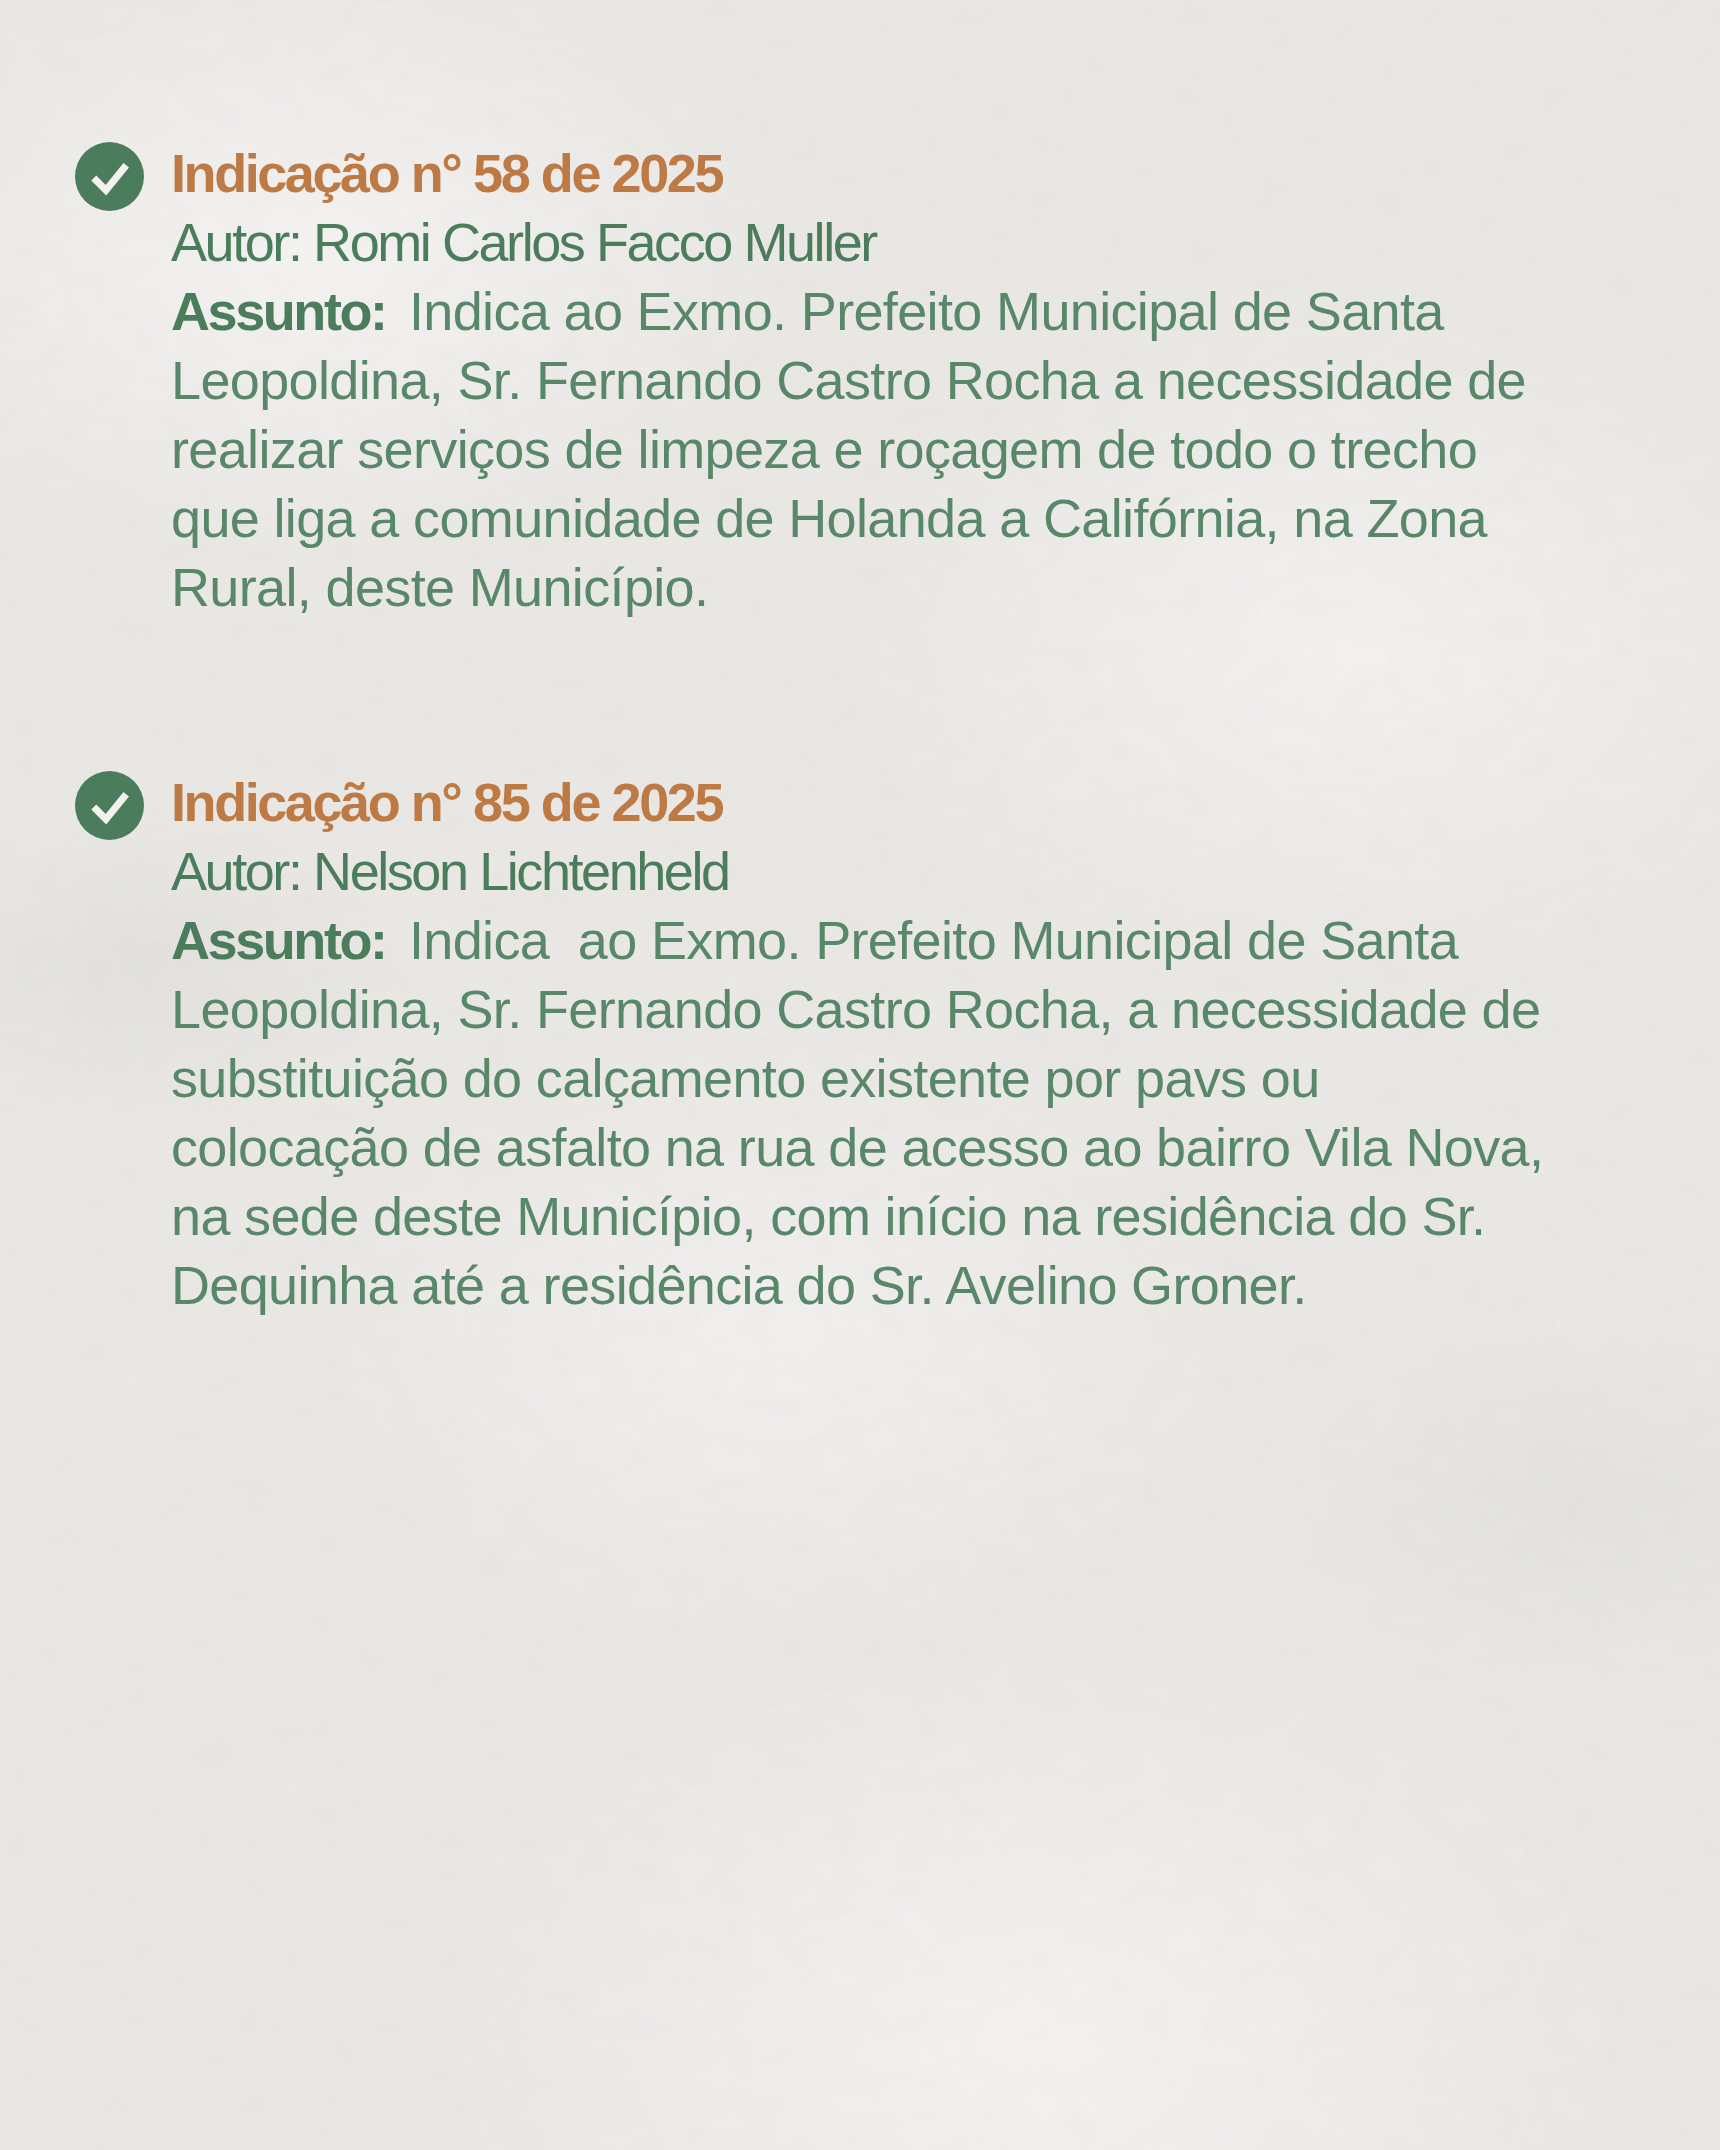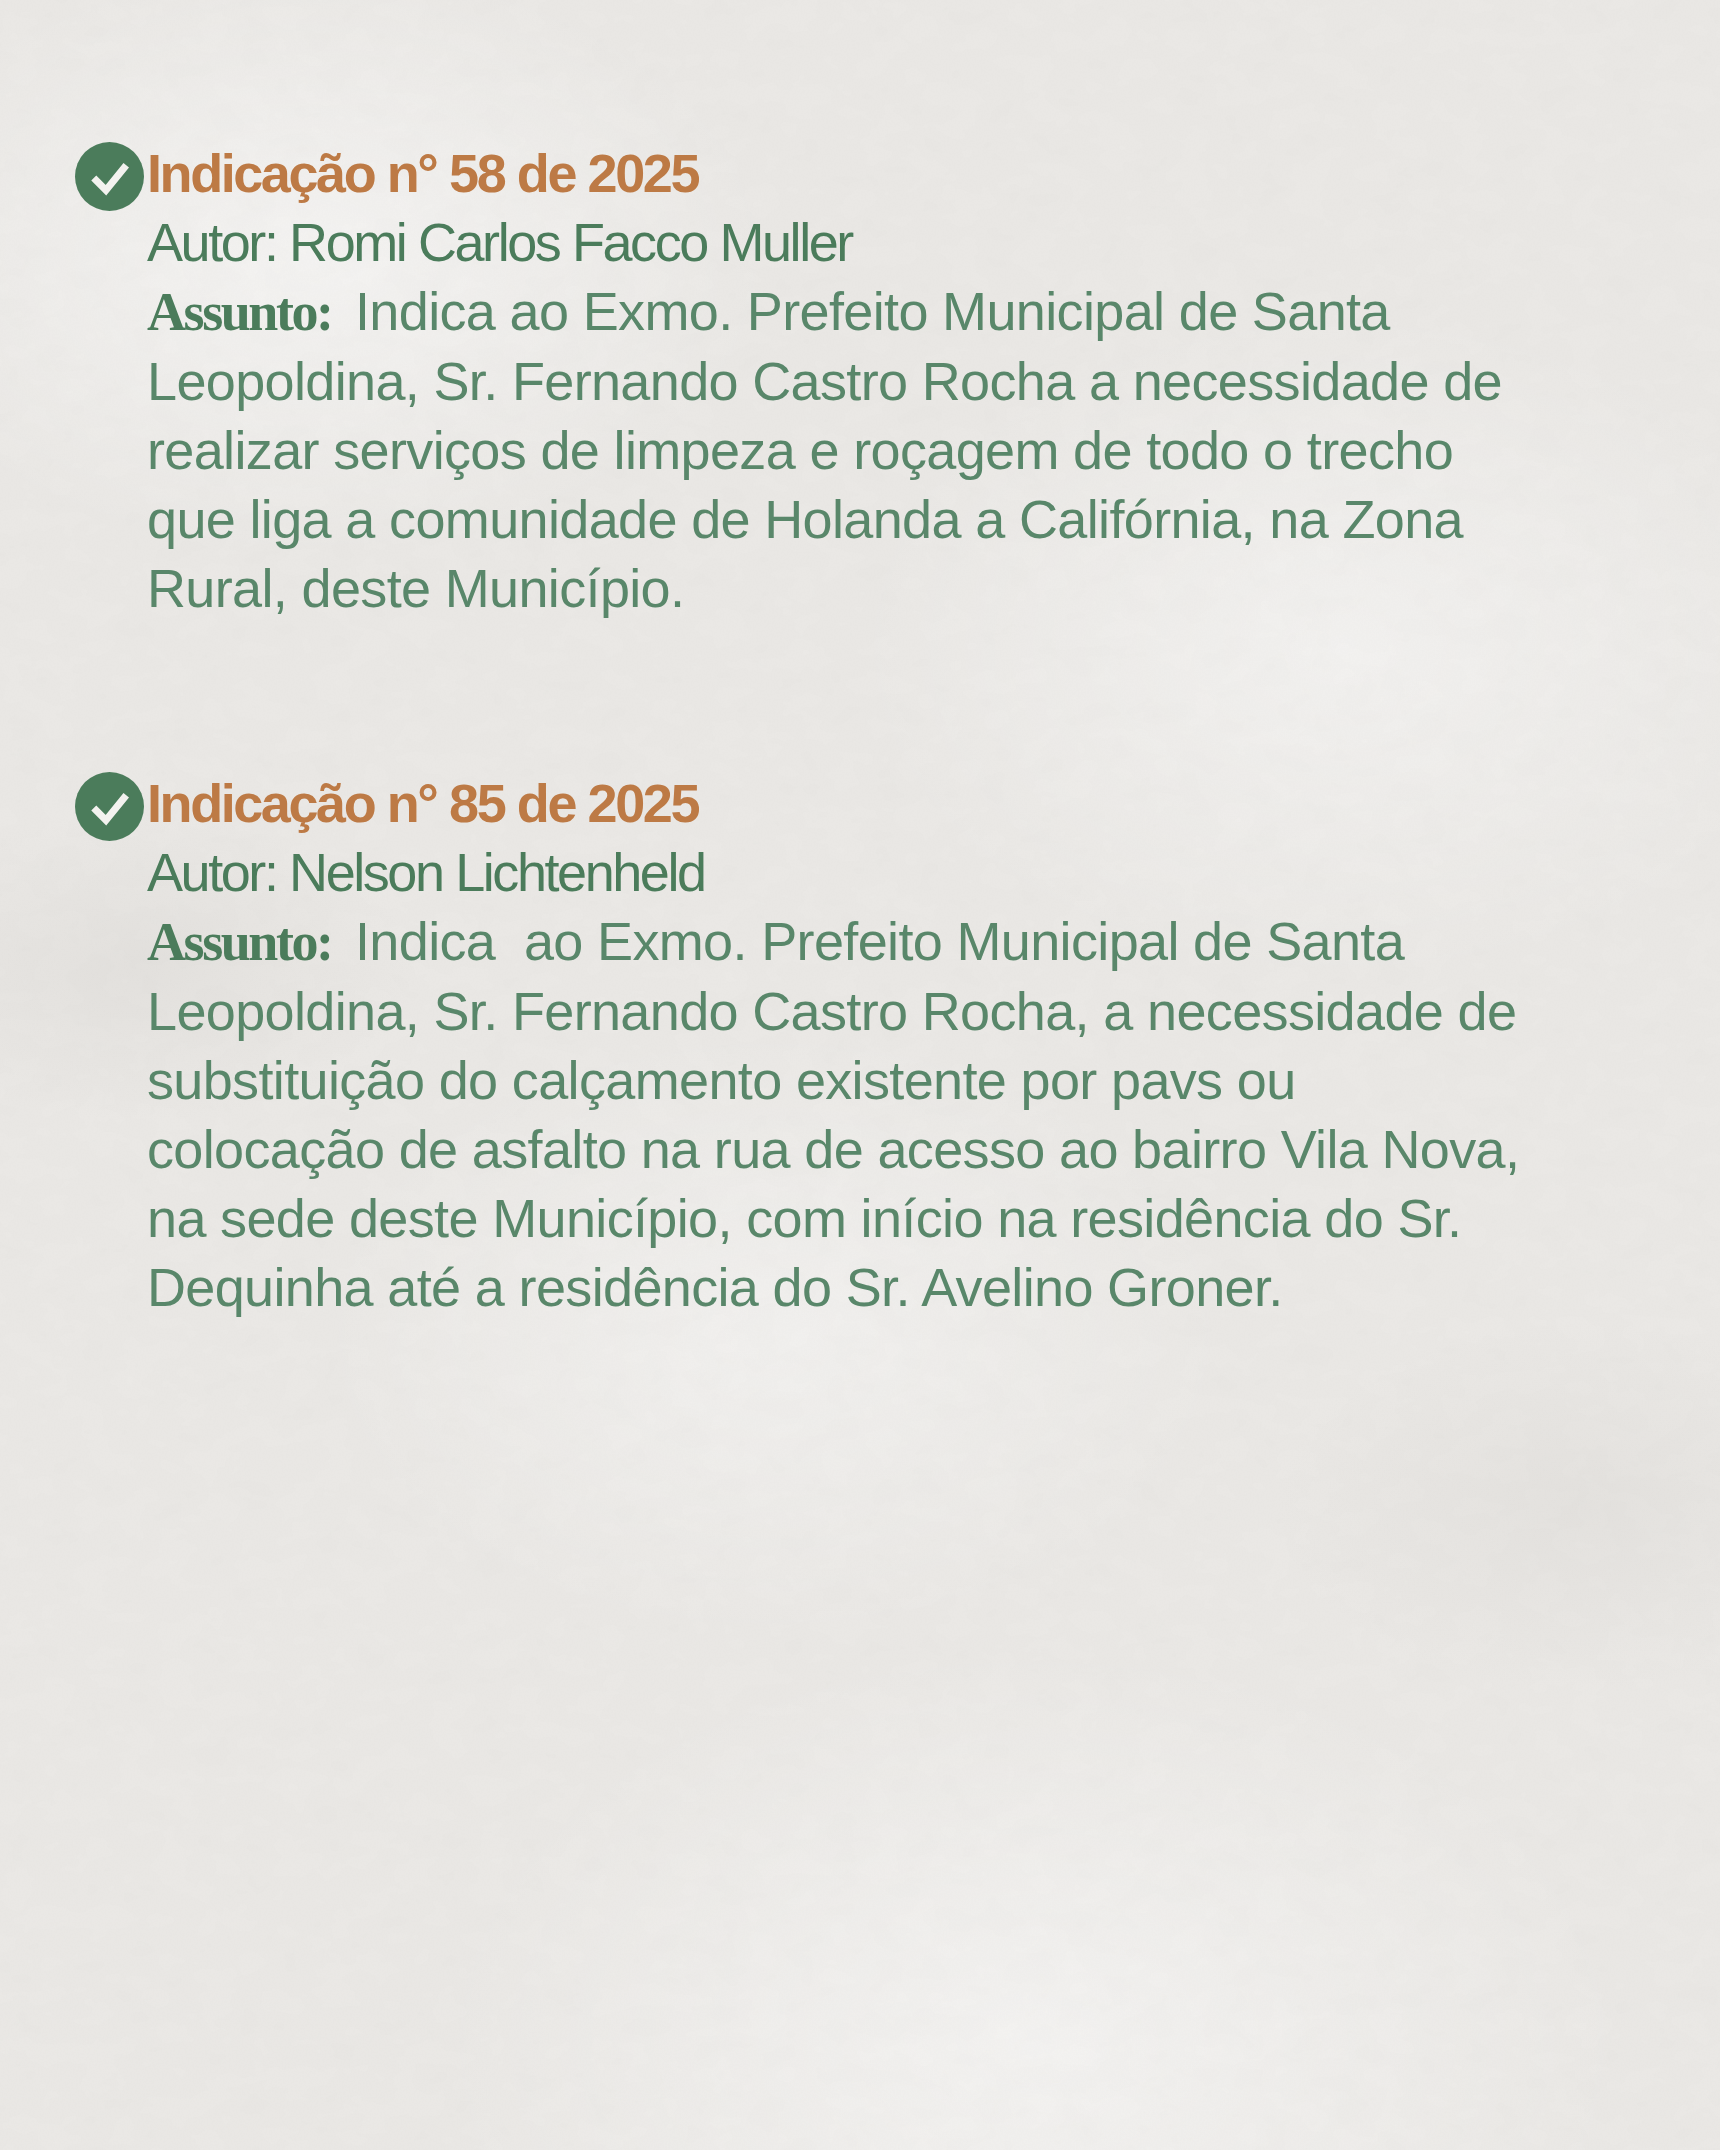--- a/index.html
+++ b/index.html
@@ -55,21 +55,21 @@
   .check svg { display: block; width: 69px; height: 69px; }
   .check circle { fill: #4b7c5b; }
   .check path {
     fill: none;
     stroke: #f3f2ef;
     stroke-width: 14;
     stroke-linecap: butt;
     stroke-linejoin: miter;
   }
   .content {
-    margin-left: 72px;
+    margin-left: 96px;
     font-size: 54px;
     line-height: 69px;
   }
   .content h2, .content p { margin: 0; padding: 0; }
   .title {
     color: #bd7a45;
     font-weight: bold;
     font-size: 54px;
     line-height: 69px;
     letter-spacing: -0.045em;
@@ -85,21 +85,20 @@
     color: #59876a;
     font-weight: normal;
     letter-spacing: -0.012em;
     white-space: pre;
   }
   .assunto-label {
     color: #4b7c5b;
     font-weight: bold;
     letter-spacing: -0.045em;
     margin-right: 23.4px;
-    font-family: Liberation Serif, serif;
   }
 </style>
 </head>
 <body>
 
 <div class="page">
 
   <svg class="texture" xmlns="http://www.w3.org/2000/svg" viewBox="0 0 3375 4219" width="1720" height="2151">
     <filter id="fiber-coarse" x="0" y="0" width="100%" height="100%">
       <feTurbulence type="fractalNoise" baseFrequency="0.013 0.019" numOctaves="3" seed="11" result="n"></feTurbulence>

